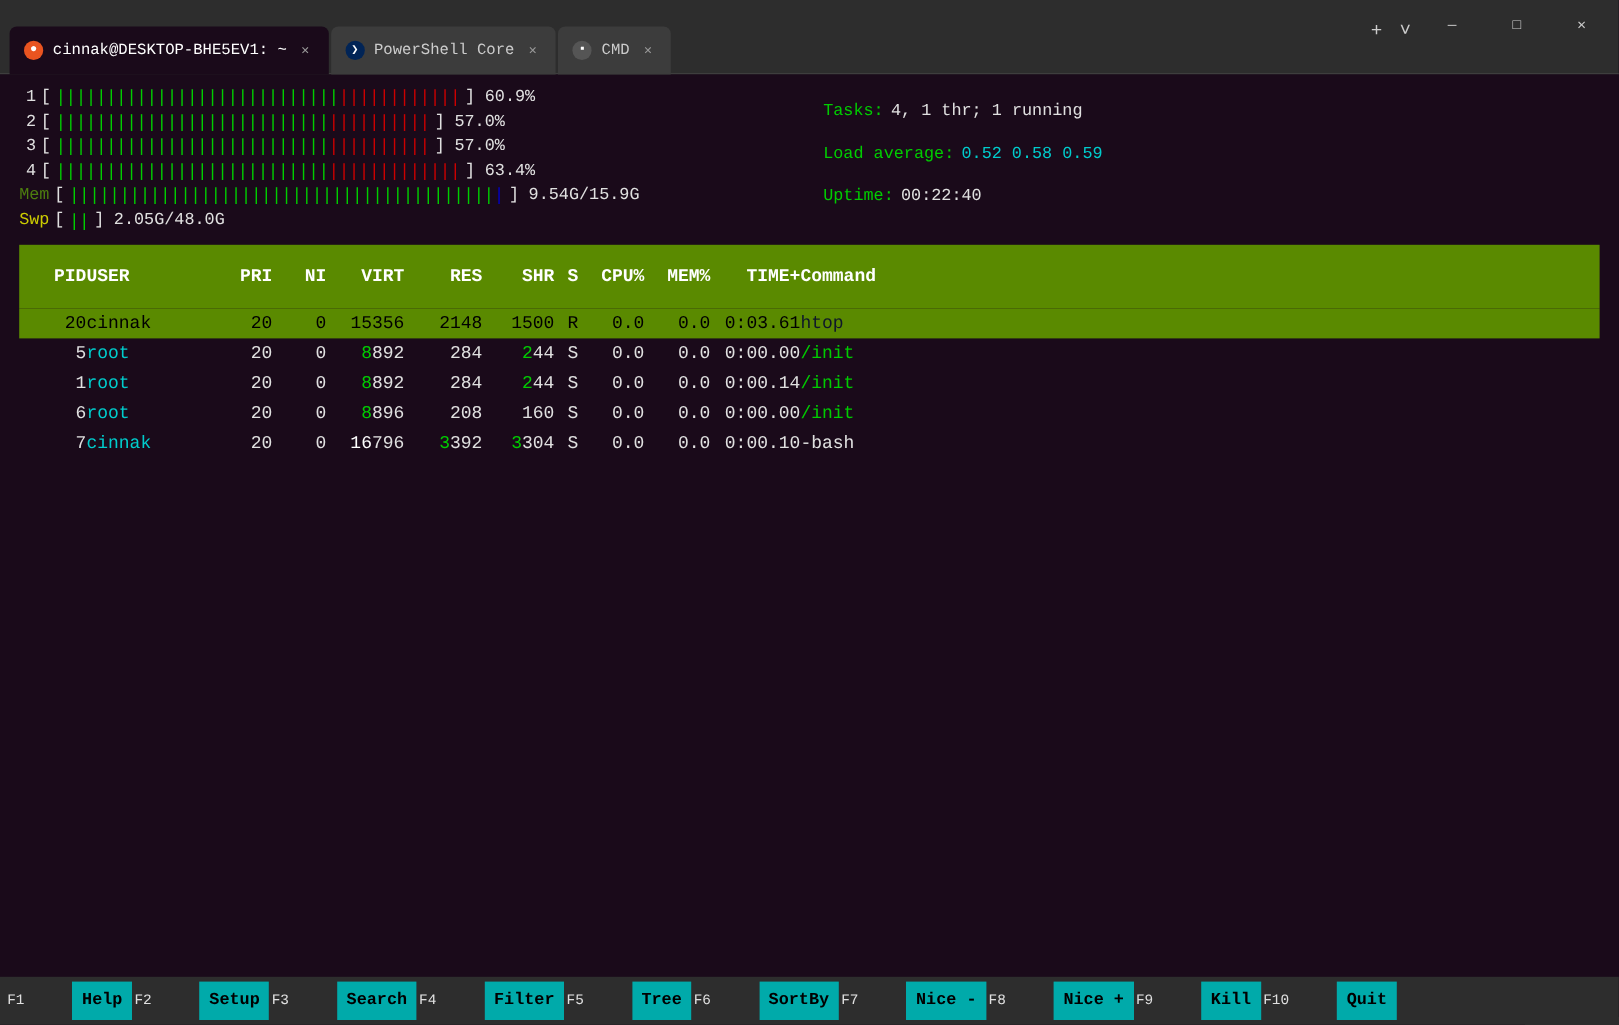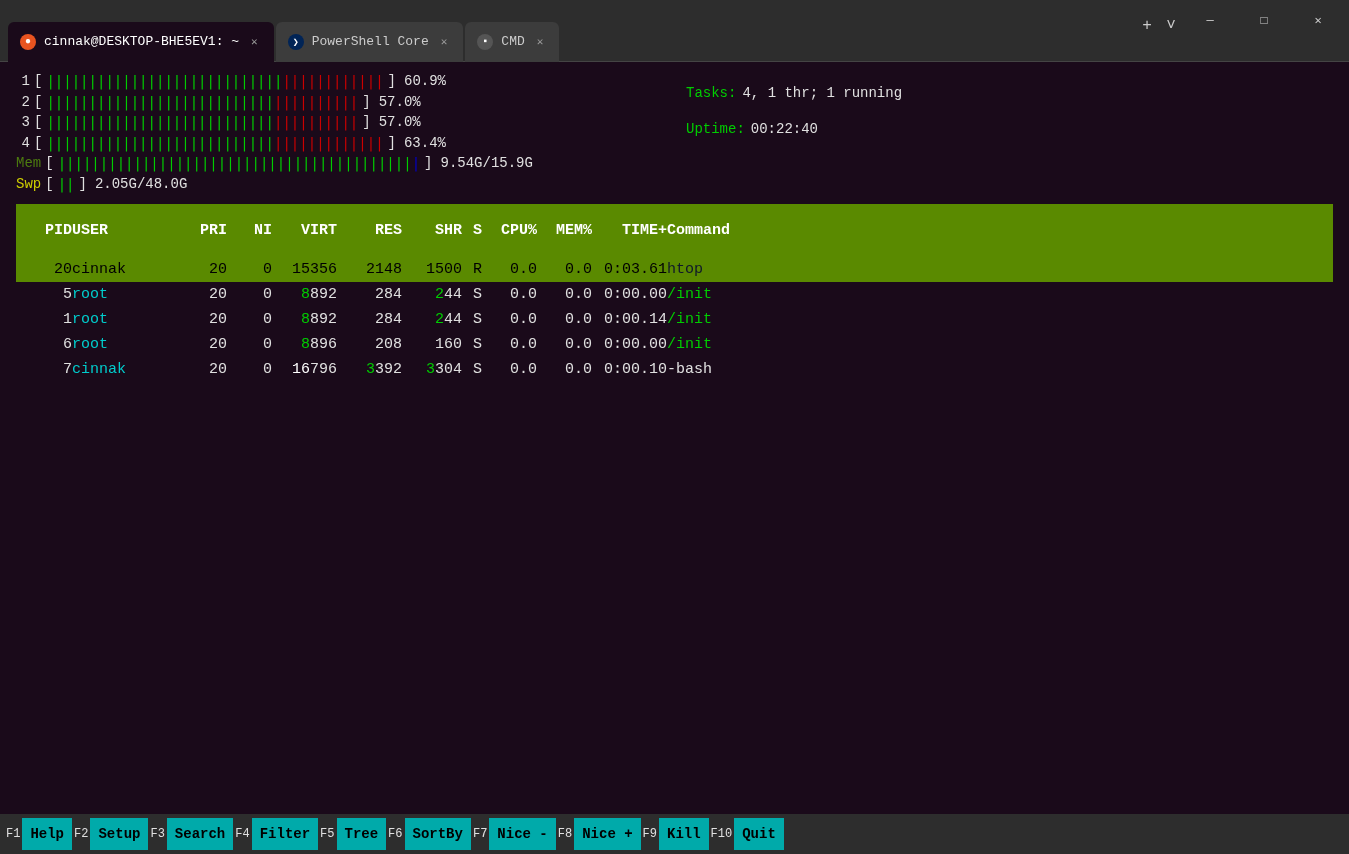--- a/index.html
+++ b/index.html
@@ -207,20 +207,21 @@
     }
     .fkey-label {
       background: #00aaaa;
       color: #000;
       padding: 4px 8px;
       height: 32px;
       display: flex;
       align-items: center;
       font-size: 14px;
       font-weight: bold;
+      margin-left: 38px;
     }
 
     
     .inline-bar {
       font-family: monospace;
       font-size: 14px;
     }
     .ib-green { color: #00cc00; }
     .ib-red { color: #cc0000; }
   </style>
@@ -319,20 +320,24 @@
         </span>
         <span class="bar-bracket">]</span>
         <span class="bar-pct"><span>2.05G/48.0G</span></span>
       </div>
     </div>
 
     <div class="stats-right">
       <div class="stat-row">
         <span class="stat-label">Tasks:</span>
         <span class="stat-value">4, 1 thr; 1 running</span>
+      </div>
+      <div class="stat-row">
+        <span class="stat-label">Load average:</span>
+        <span class="stat-value-cyan">0.52  0.58  0.59</span>
       </div>
       <div class="stat-row">
         <span class="stat-label">Uptime:</span>
         <span class="stat-value">00:22:40</span>
       </div>
     </div>
   </div>
 
   <div style="width:100%;">
 

